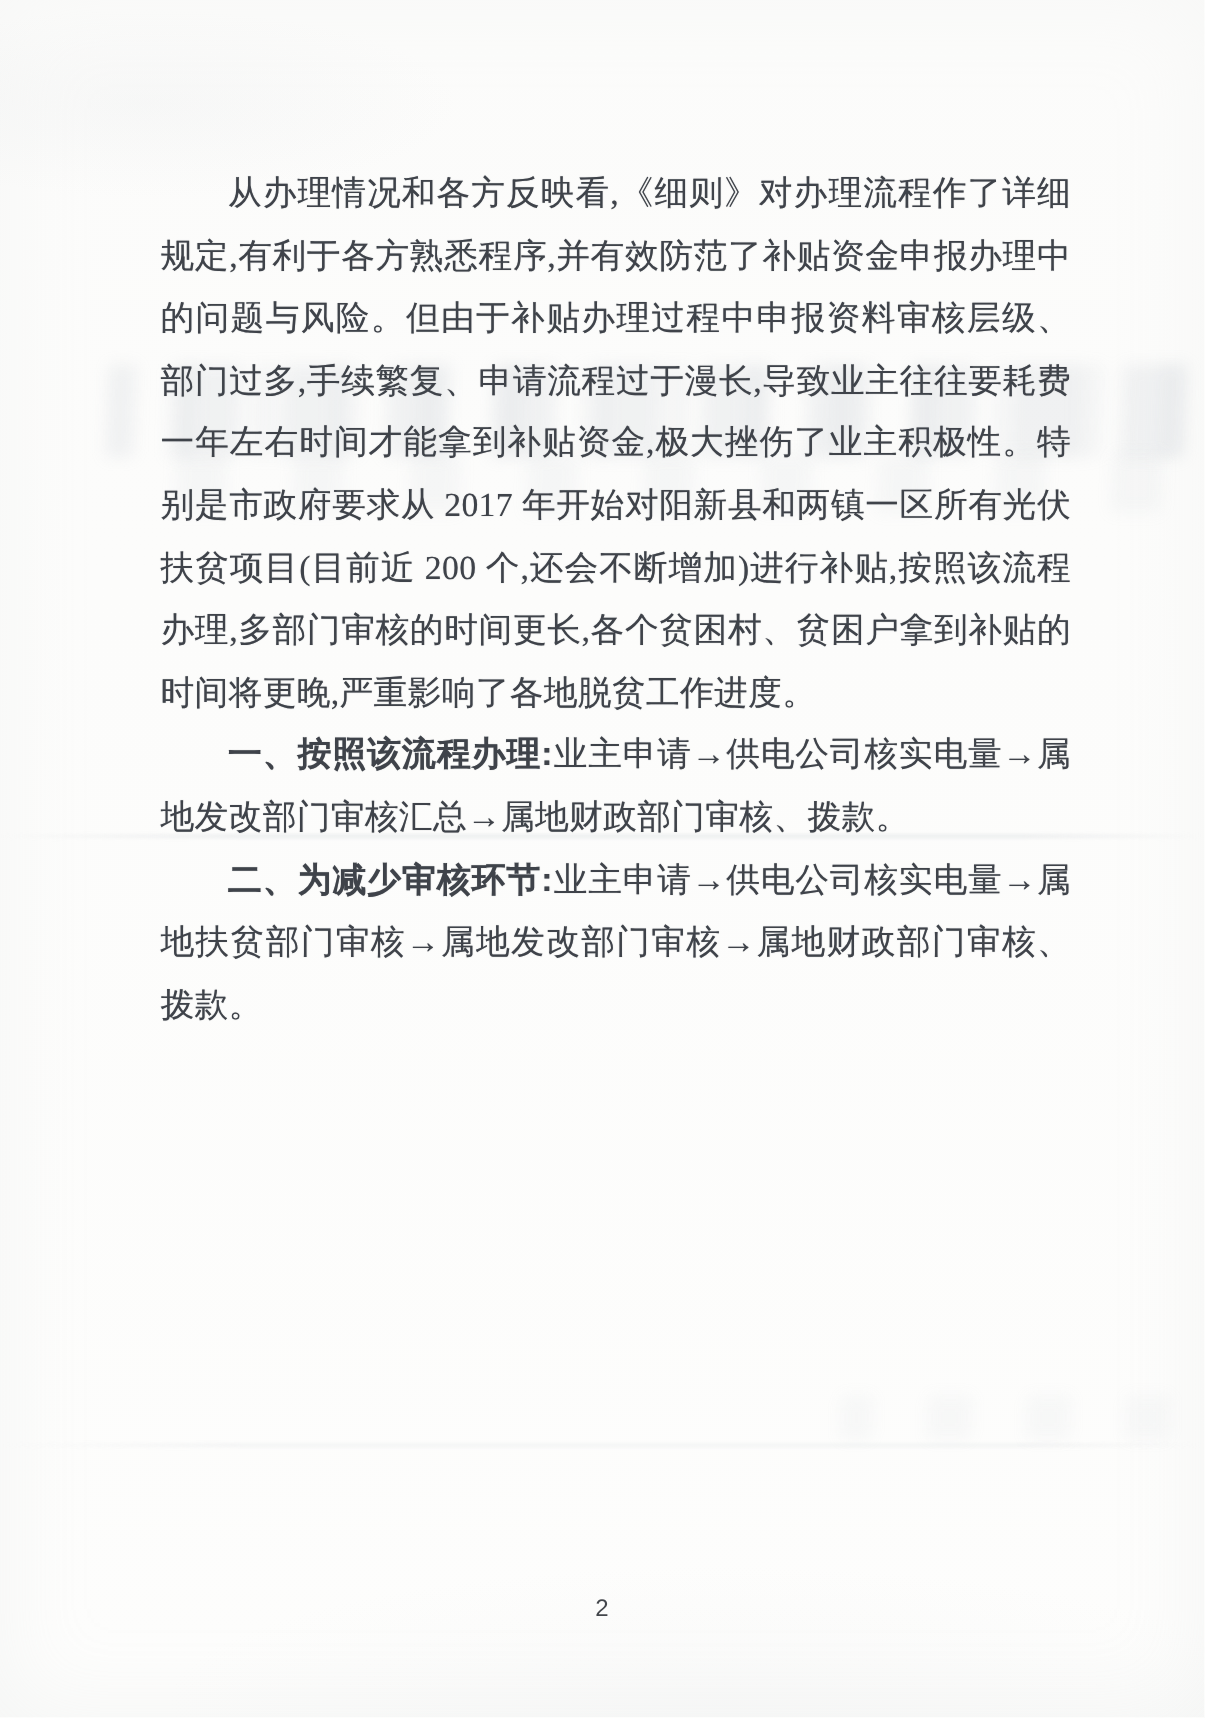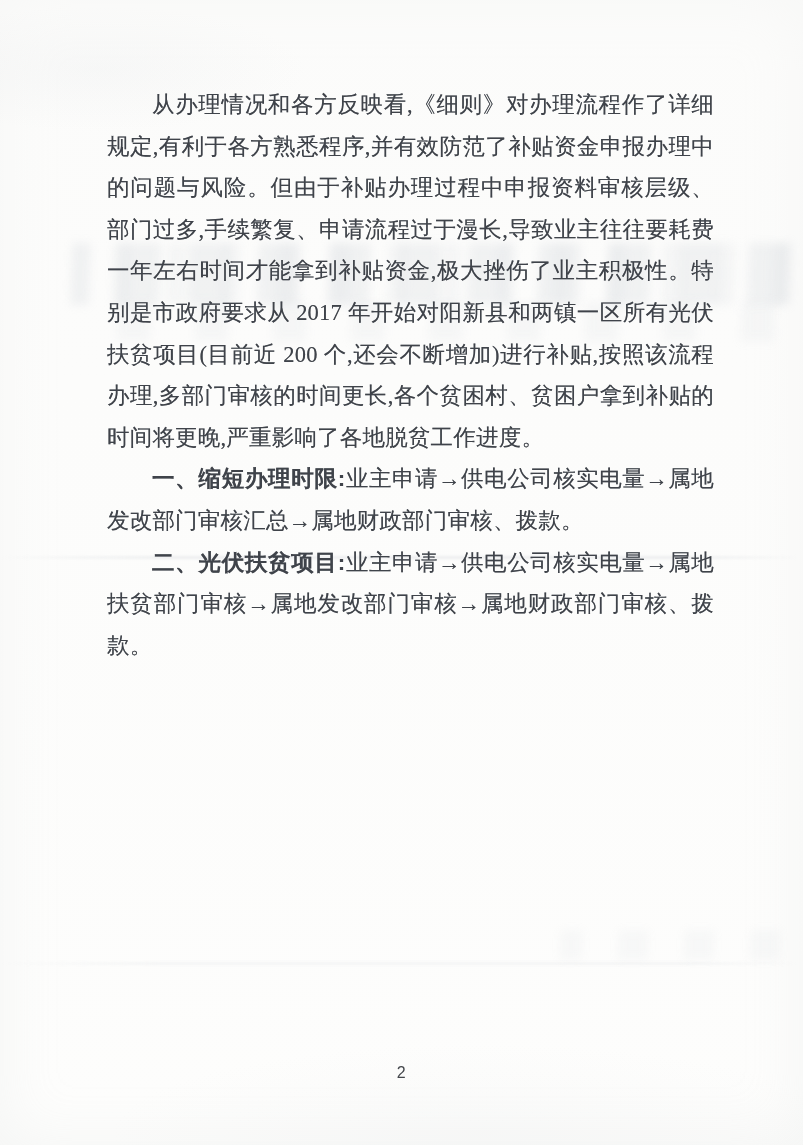--- a/index.html
+++ b/index.html
@@ -58,21 +58,21 @@
     background: linear-gradient(90deg, rgba(222,225,228,0.0), rgba(222,225,228,0.45) 20%, rgba(222,225,228,0.45) 85%, rgba(222,225,228,0));
     filter: blur(1px);
     pointer-events: none;
   }
   .streak-1 { top: 556px; }
   .streak-2 { top: 962px; opacity: 0.6; }
 
   .text-block {
     position: absolute;
     left: 107px;
-    top: 84px;
+    top: 108px;
     width: 607px;
     font-size: 22.5px;
     line-height: 41.6px;
     text-align: justify;
     letter-spacing: 0.2px;
     text-shadow: 0 0 0.6px rgba(70, 74, 80, 0.55);
   }
   .para {
     margin: 0;
     padding: 0;
@@ -102,18 +102,18 @@
   <div class="scan-tint"></div>
 
   <div class="bleed-band band-1"></div>
   <div class="bleed-band band-2"></div>
   <div class="bleed-band band-3"></div>
   <div class="scan-streak streak-1"></div>
   <div class="scan-streak streak-2"></div>
 
   <div class="text-block">
       <p class="para indent"><span class="run">从办理情况和各方反映看,《细则》对办理流程作了详细规定,有利于各方熟悉程序,并有效防范了补贴资金申报办理中的问题与风险。但由于补贴办理过程中申报资料审核层级、部门过多,手续繁复、申请流程过于漫长,导致业主往往要耗费一年左右时间才能拿到补贴资金,极大挫伤了业主积极性。特别是市政府要求从 2017 年开始对阳新县和两镇一区所有光伏扶贫项目(目前近 200 个,还会不断增加)进行补贴,按照该流程办理,多部门审核的时间更长,各个贫困村、贫困户拿到补贴的时间将更晚,严重影响了各地脱贫工作进度。</span></p>
-      <p class="para indent"><span class="run bold">一、缩短办理时限:</span><span class="run">业主申请→供电公司核实电量→属地发改部门审核汇总→属地财政部门审核、拨款。</span></p>
-      <p class="para indent"><span class="run bold">二、光伏扶贫项目:</span><span class="run">业主申请→供电公司核实电量→属地扶贫部门审核→属地发改部门审核→属地财政部门审核、拨款。</span></p>
+      <p class="para indent"><span class="run bold">一、按照该流程办理:</span><span class="run">业主申请→供电公司核实电量→属地发改部门审核汇总→属地财政部门审核、拨款。</span></p>
+      <p class="para indent"><span class="run bold">二、为减少审核环节:</span><span class="run">业主申请→供电公司核实电量→属地扶贫部门审核→属地发改部门审核→属地财政部门审核、拨款。</span></p>
     </div>
 
   <div class="page-number">2</div>
 </div>
 
 </body></html>

